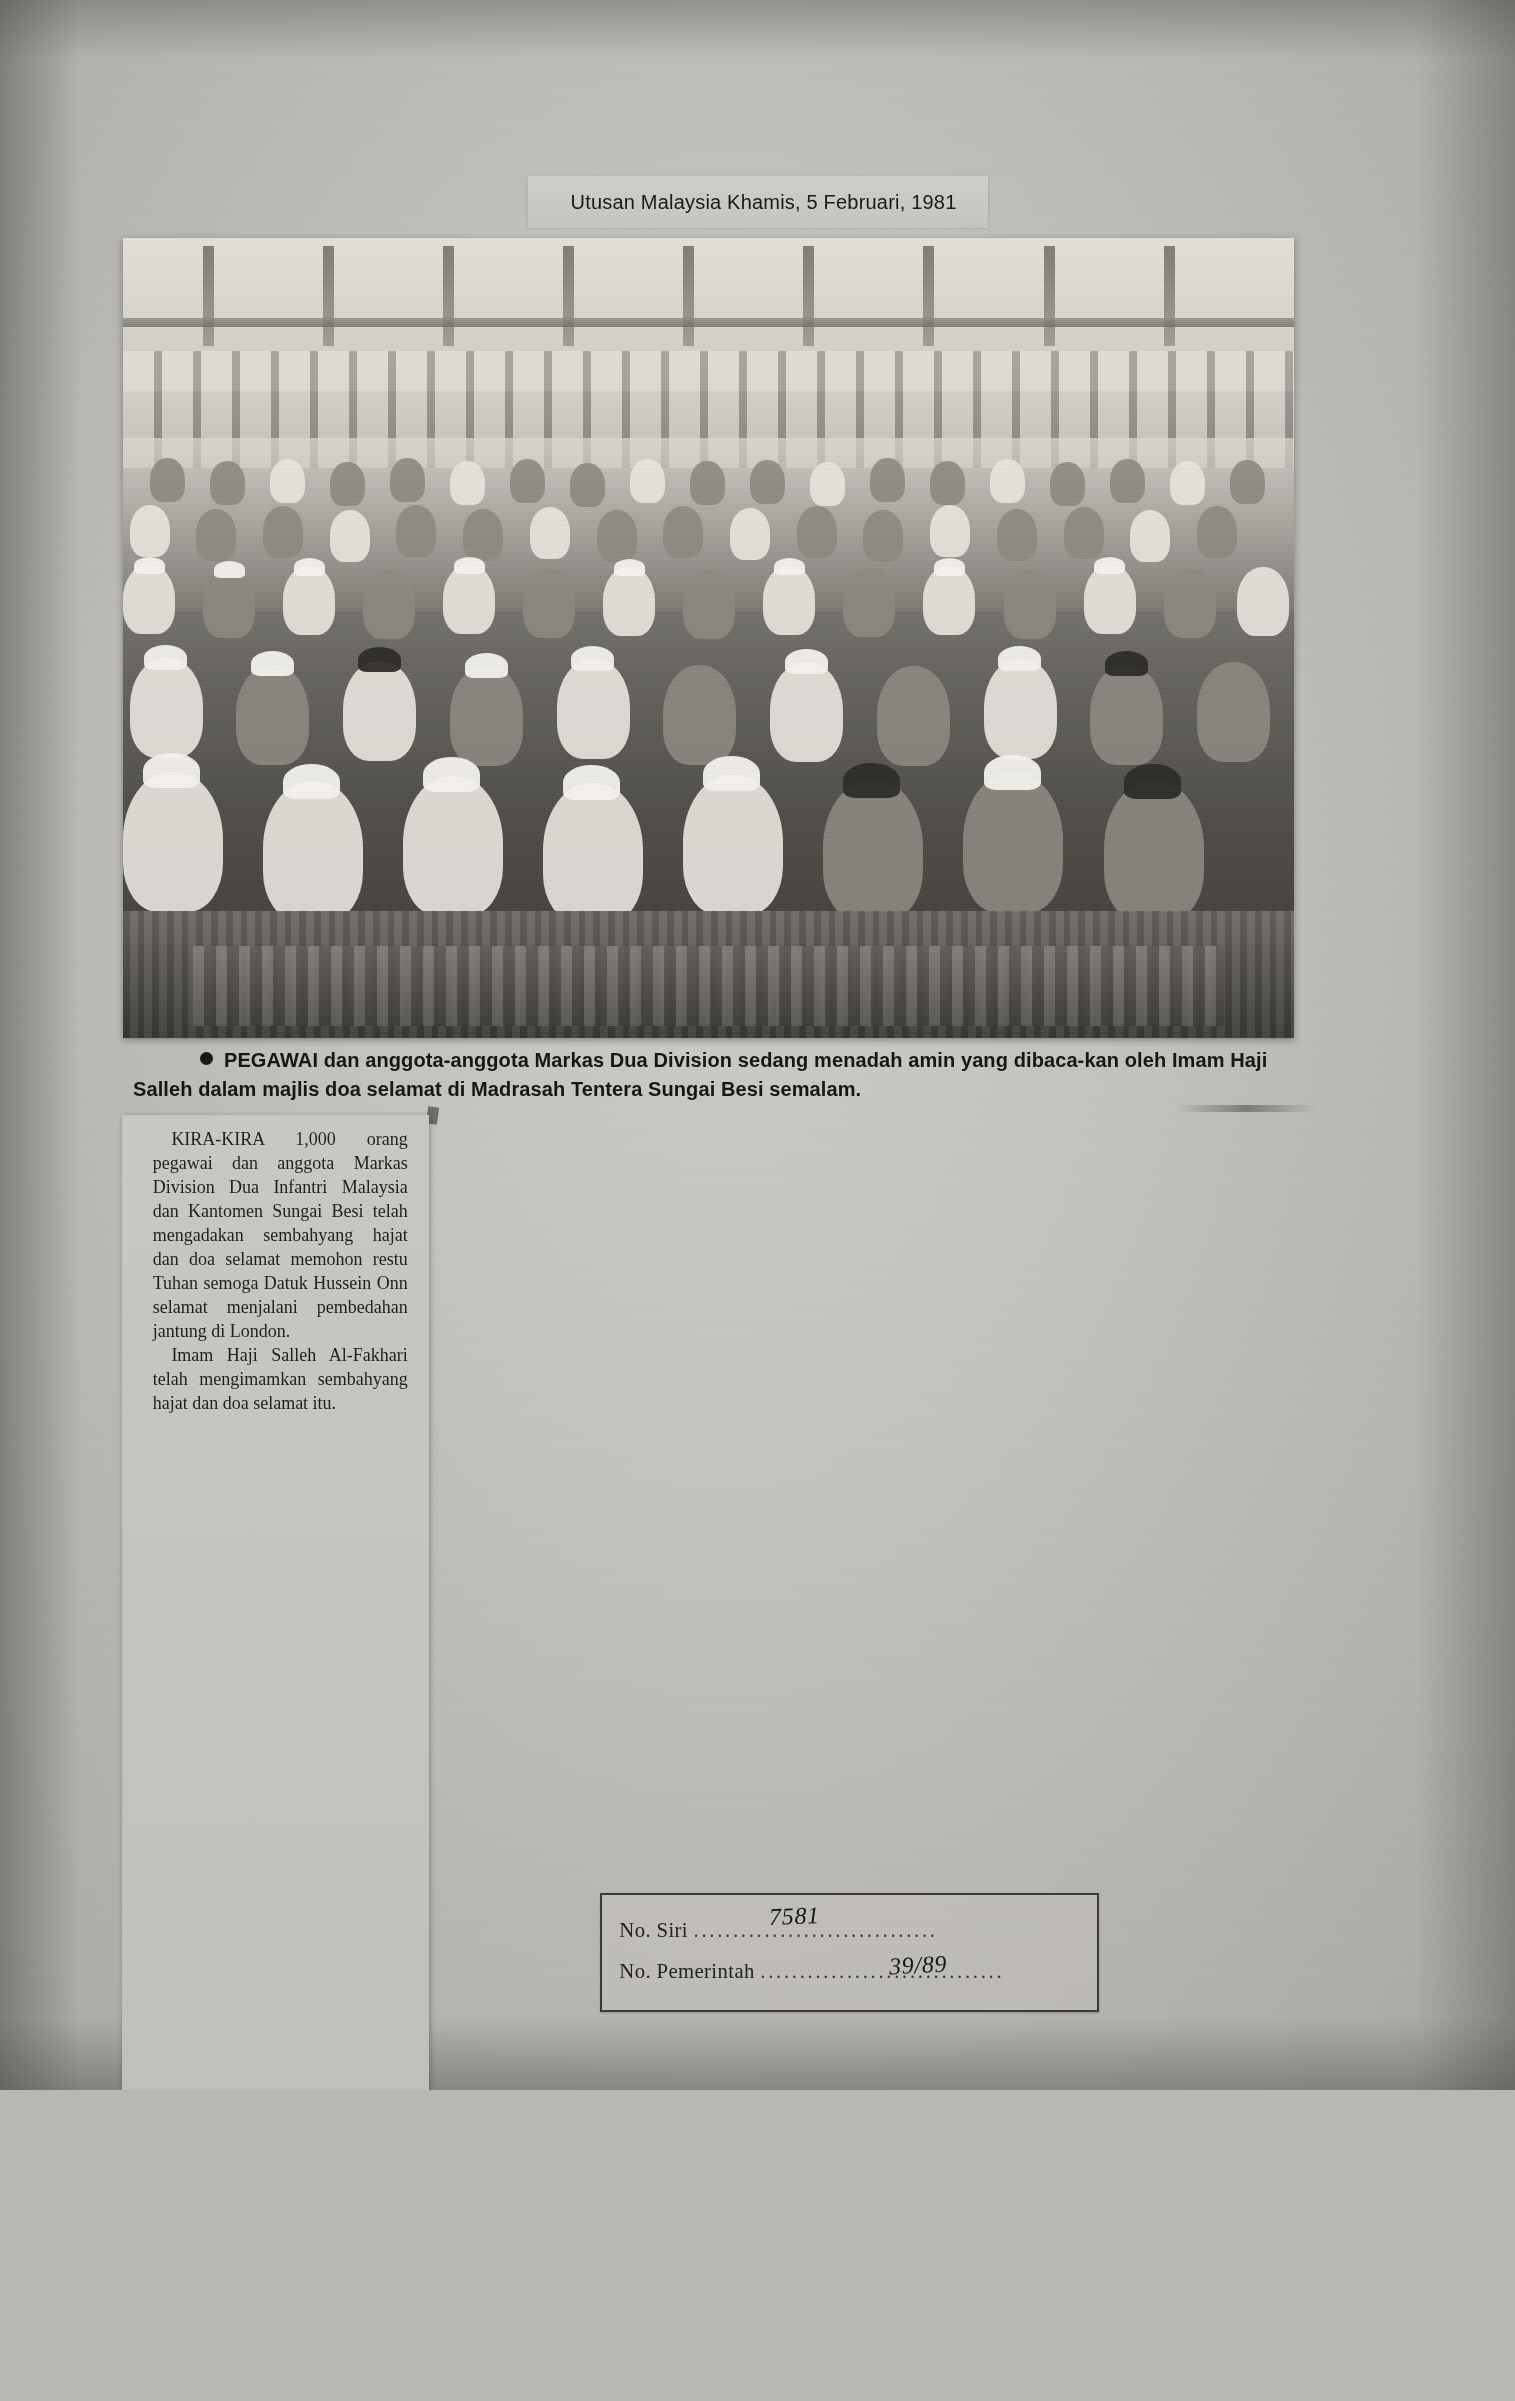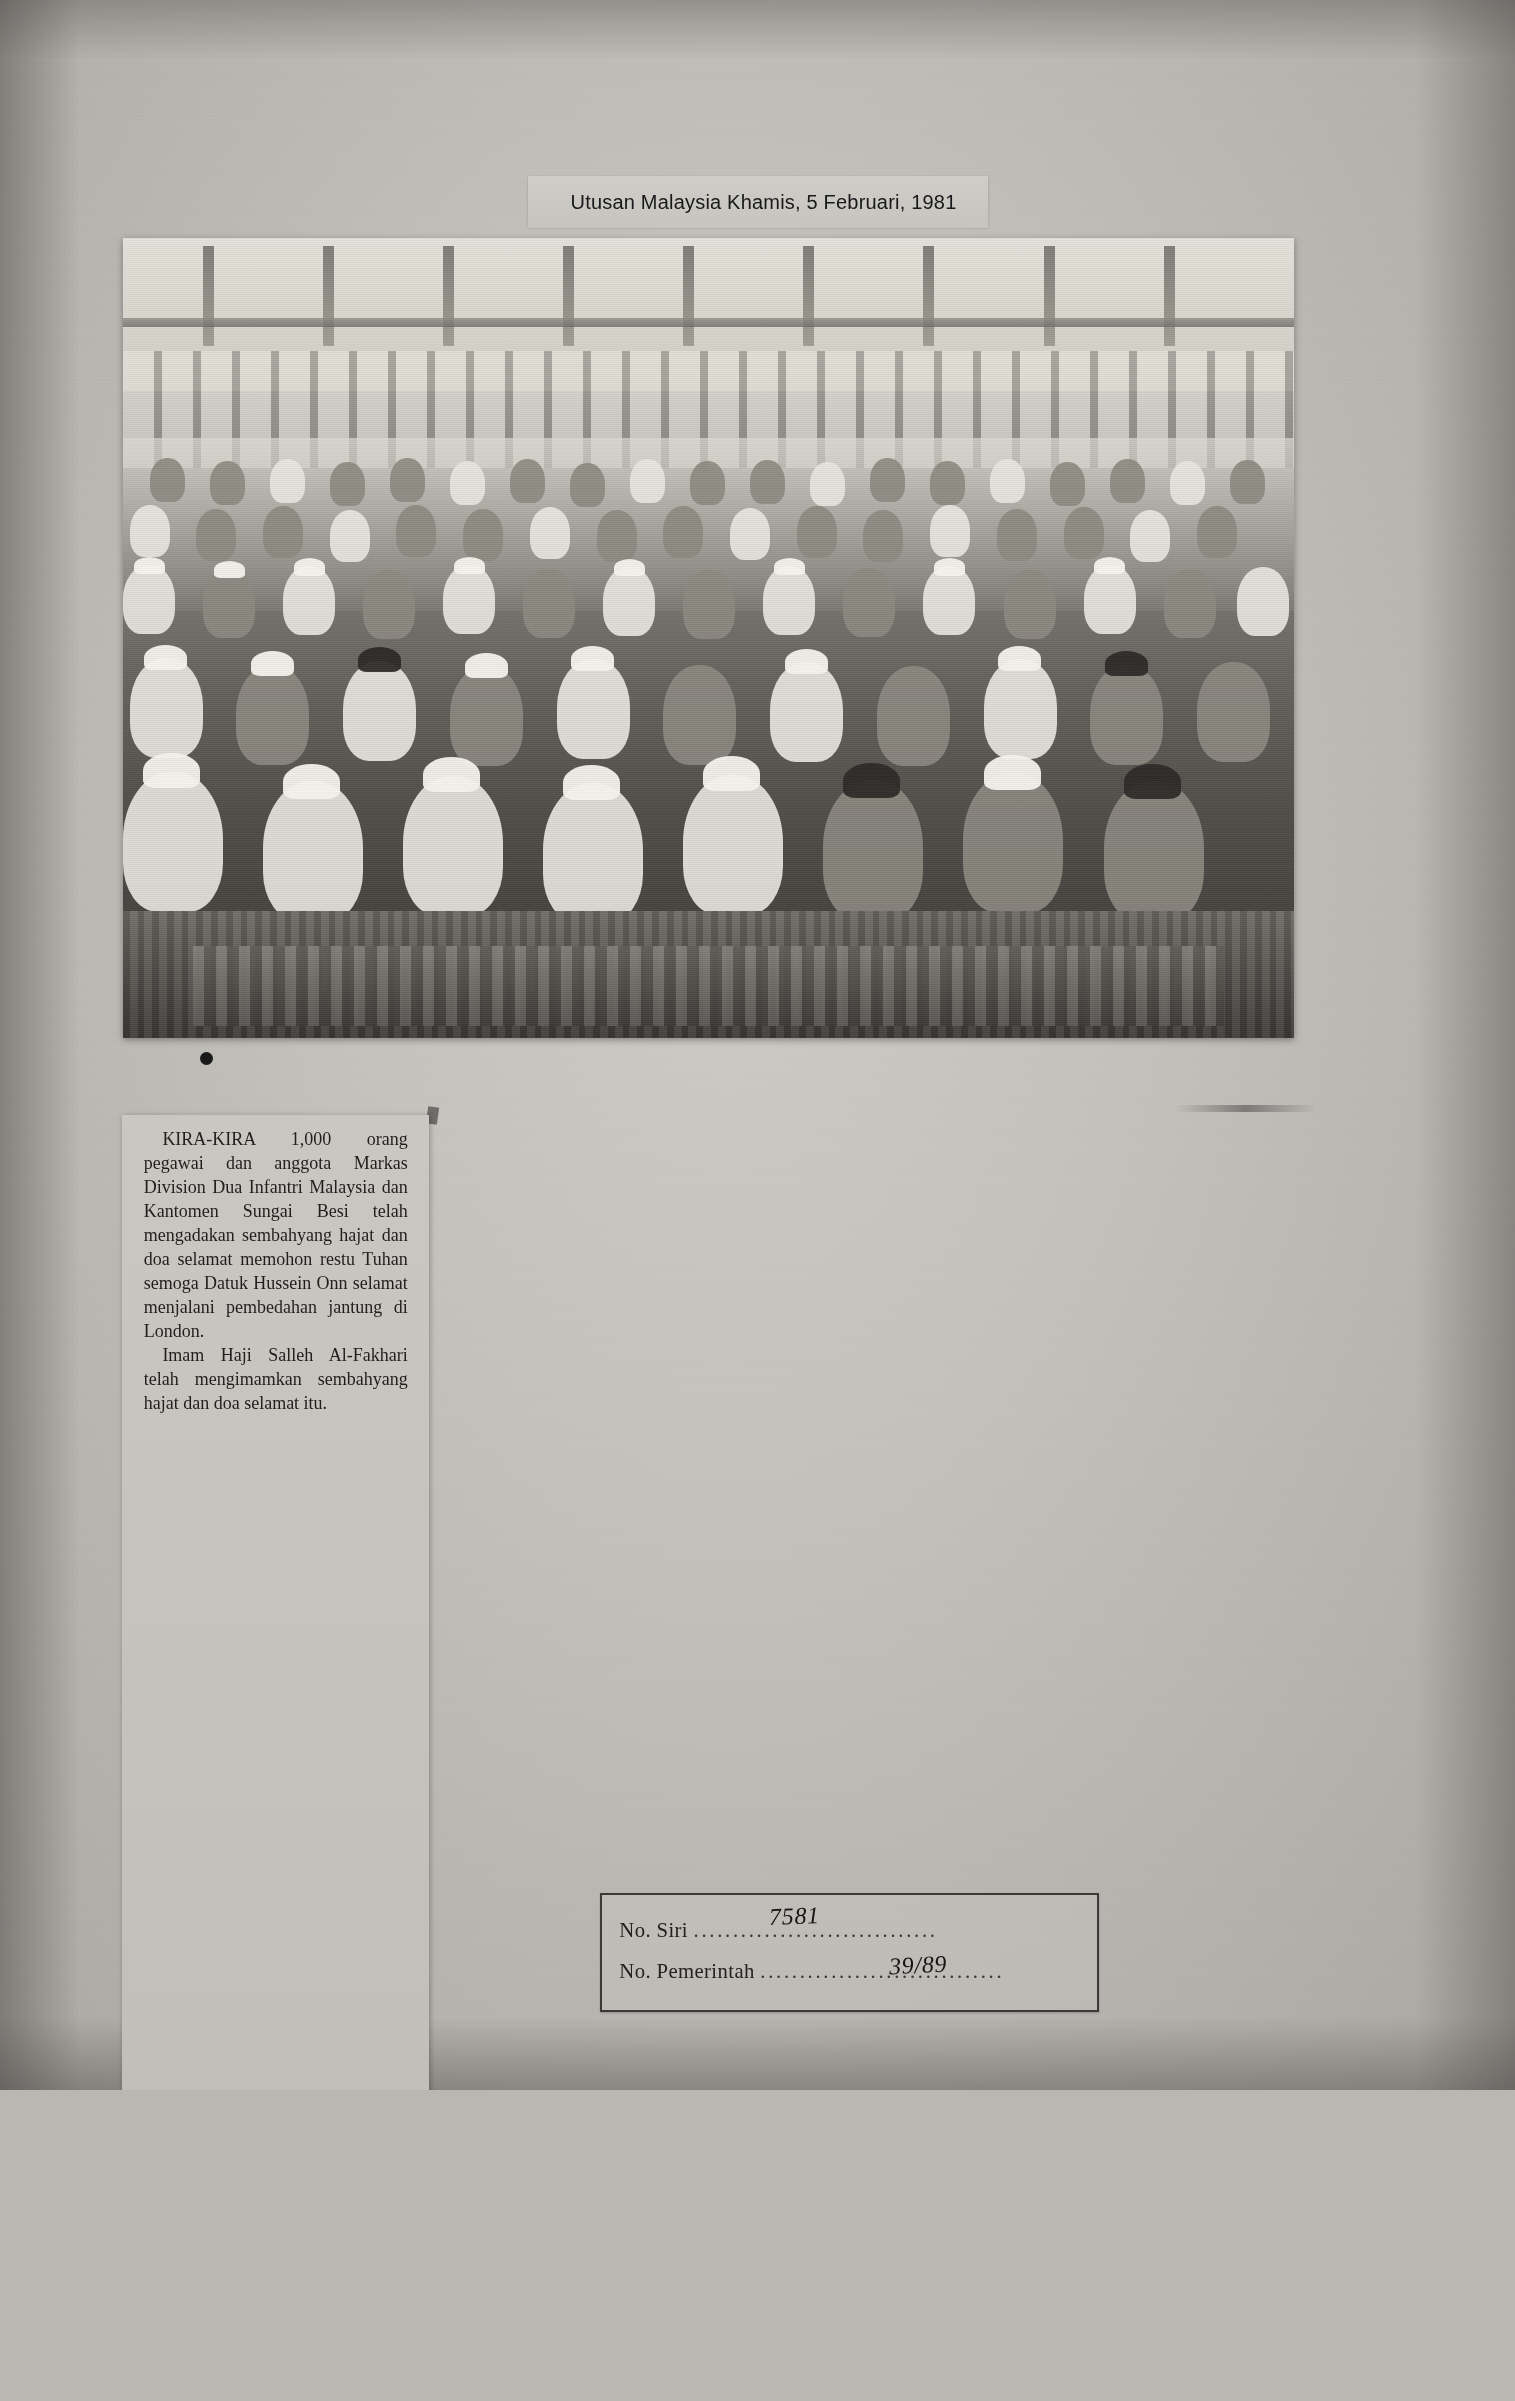--- a/index.html
+++ b/index.html
@@ -209,21 +209,21 @@
   }
   .body-text {
     font-family: "Liberation Serif", serif;
     font-size: 18px;
     line-height: 24px;
     color: #201f1e;
     text-align: justify;
     text-justify: inter-word;
     hyphens: manual;
   }
-  .body-text p { margin: 0 0 0 3px; text-indent: 18.7px; }
+  .body-text p { margin: 0 0 0 12px; text-indent: 18.7px; }
 
   
   .stamp-box {
     position: absolute;
     left: 600px;
     top: 1893px;
     width: 495px;
     height: 115px;
     border: 2px solid #3b3a38;
     background: rgba(202,200,195,.35);
@@ -401,21 +401,21 @@
         </div>
       </div>
 
       <div class="floor"></div>
       <div class="carpet"></div>
       <div class="photo-grain"></div>
     </div>
   </div>
 
   <div class="caption">
-    <span class="bullet"></span>
+    <span class="bullet"></span><span>PEGAWAI dan anggota-anggota Markas Dua Division sedang menadah amin yang dibaca-kan oleh Imam Haji Salleh dalam majlis doa selamat di Madrasah Tentera Sungai Besi semalam.</span>
   </div>
 
   <div class="scuff-1"></div>
   <div class="corner-mark"></div>
 
   <div class="article-clip">
     <div class="article-inner">
       <div class="body-text">
         <p>KIRA-KIRA 1,000 orang pegawai dan anggota Markas Division Dua Infantri Malaysia dan Kantomen Sungai Besi telah mengadakan sembahyang hajat dan doa selamat memohon restu Tuhan semoga Datuk Hussein Onn selamat menjalani pembedahan jantung di London.</p>
         <p>Imam Haji Salleh Al-Fakhari telah mengimamkan sembahyang hajat dan doa selamat itu.</p>

